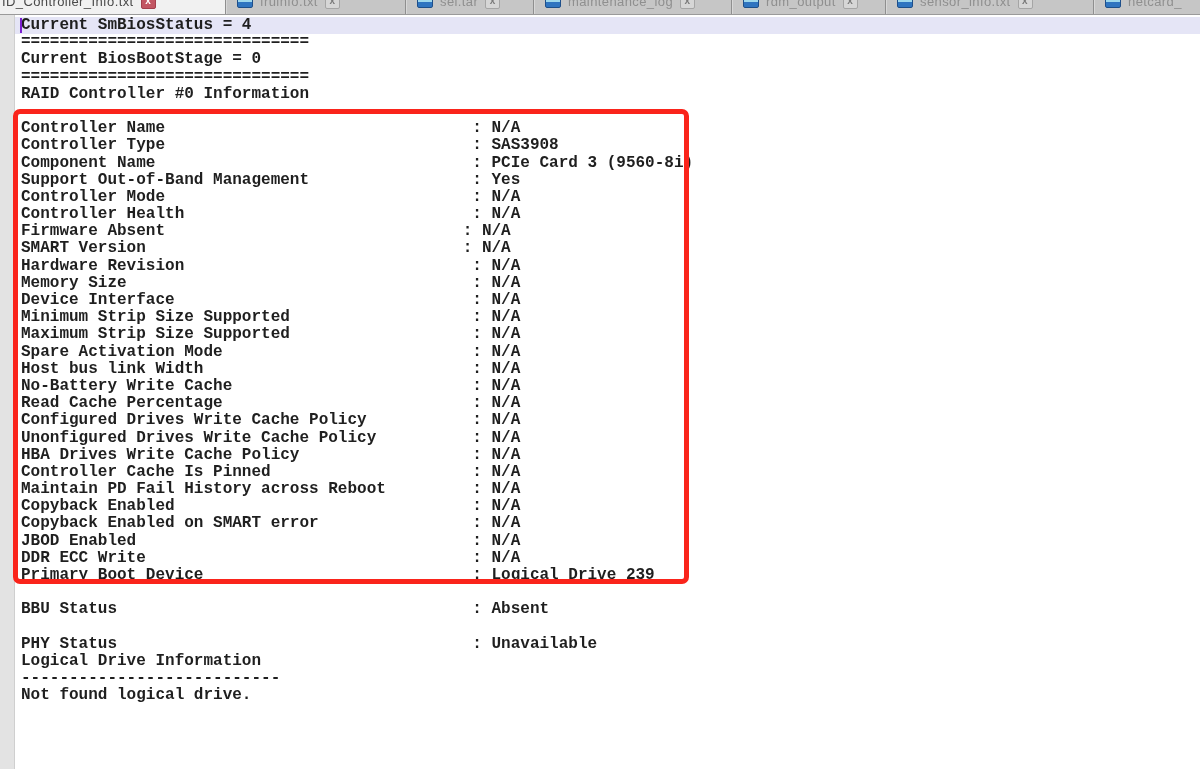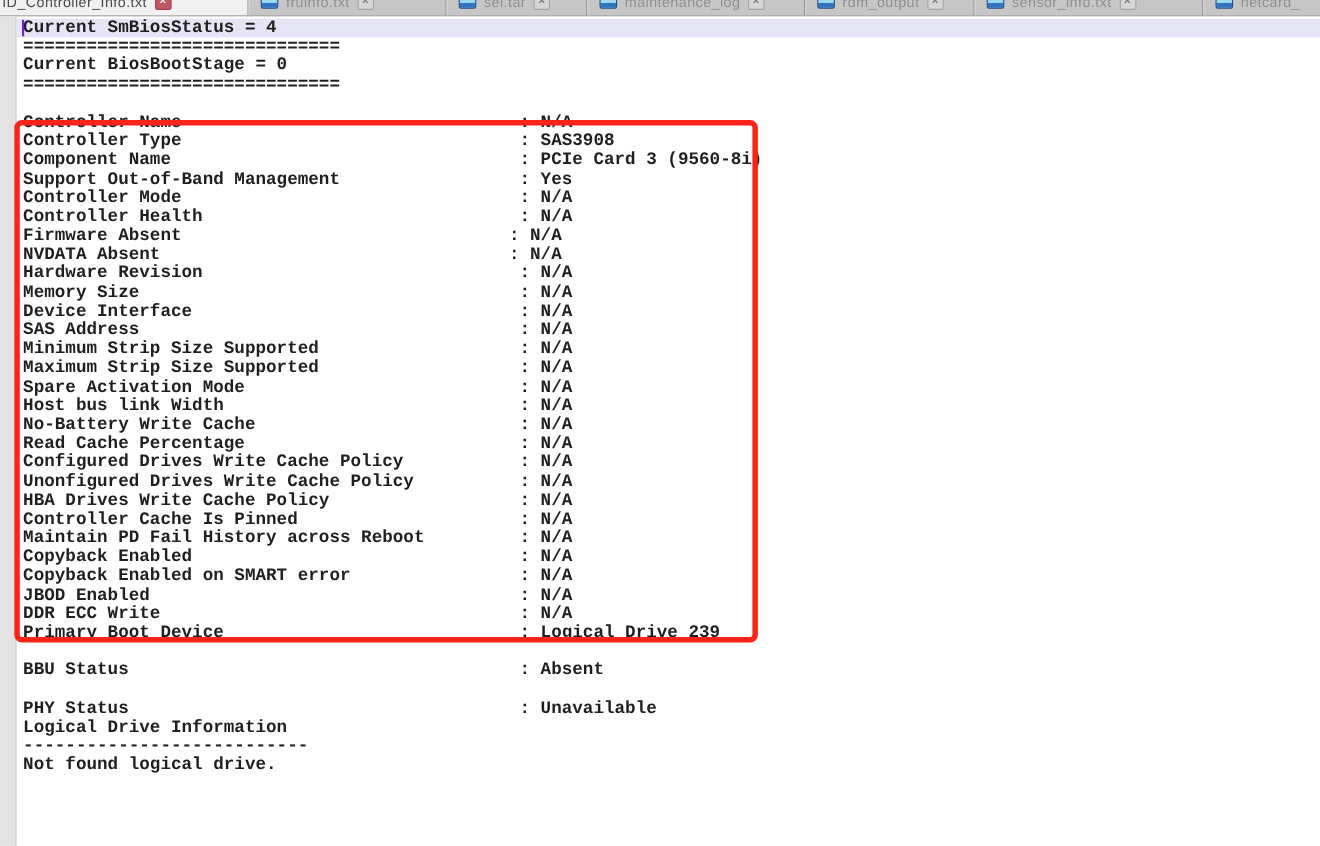--- a/index.html
+++ b/index.html
@@ -104,33 +104,33 @@
     </div>
   </div>
 
 <div class="editor">
   <div class="gutter"></div>
   <div class="lines" id="lines">
       <div class="line current">Current SmBiosStatus = 4<span class="caret"></span></div>
       <div class="line">==============================</div>
       <div class="line">Current BiosBootStage = 0</div>
       <div class="line">==============================</div>
+      <div class="line">RAID Controller #0 Information</div>
       <div class="line"> </div>
       <div class="line">Controller Name                                : N/A</div>
       <div class="line">Controller Type                                : SAS3908</div>
       <div class="line">Component Name                                 : PCIe Card 3 (9560-8i)</div>
       <div class="line">Support Out-of-Band Management                 : Yes</div>
       <div class="line">Controller Mode                                : N/A</div>
       <div class="line">Controller Health                              : N/A</div>
       <div class="line">Firmware Absent                               : N/A</div>
-      <div class="line">NVDATA Absent                                 : N/A</div>
+      <div class="line">SMART Version                                 : N/A</div>
       <div class="line">Hardware Revision                              : N/A</div>
       <div class="line">Memory Size                                    : N/A</div>
       <div class="line">Device Interface                               : N/A</div>
-      <div class="line">SAS Address                                    : N/A</div>
       <div class="line">Minimum Strip Size Supported                   : N/A</div>
       <div class="line">Maximum Strip Size Supported                   : N/A</div>
       <div class="line">Spare Activation Mode                          : N/A</div>
       <div class="line">Host bus link Width                            : N/A</div>
       <div class="line">No-Battery Write Cache                         : N/A</div>
       <div class="line">Read Cache Percentage                          : N/A</div>
       <div class="line">Configured Drives Write Cache Policy           : N/A</div>
       <div class="line">Unonfigured Drives Write Cache Policy          : N/A</div>
       <div class="line">HBA Drives Write Cache Policy                  : N/A</div>
       <div class="line">Controller Cache Is Pinned                     : N/A</div>

